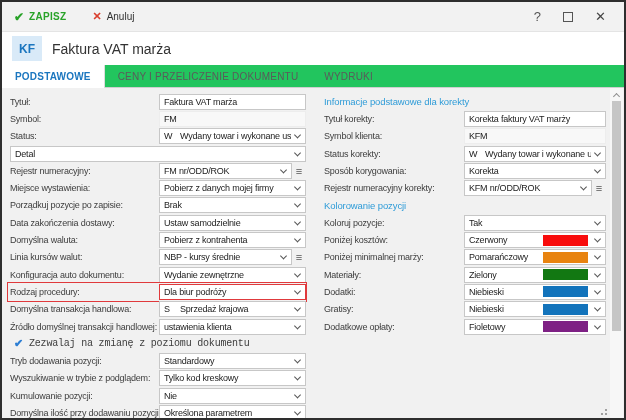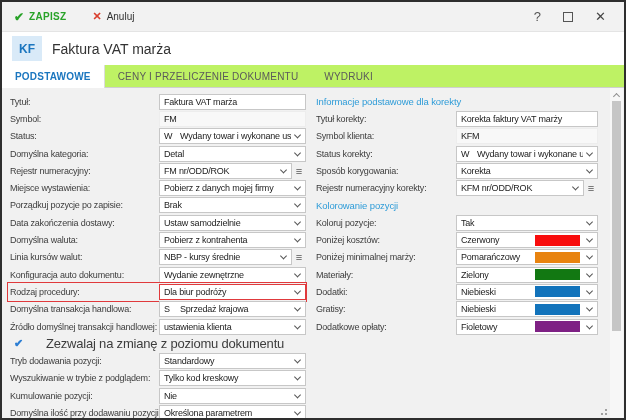--- a/index.html
+++ b/index.html
@@ -20,30 +20,30 @@
   .winctl { display:flex; align-items:center; gap:22px; padding-right:6px; }
   .help-glyph { color:#555; font-size:13px; }
   .max-glyph { width:10px; height:10px; border:1.4px solid #555; display:inline-block; }
   .close-glyph { color:#444; font-size:13px; }
   
   .hdr { height:33px; background:#fff; display:flex; align-items:center; padding:0 10px; }
   .badge { width:30px; height:25px; background:#d9eaf8; color:#1b76bf; font-weight:bold;
     font-size:12px; display:flex; align-items:center; justify-content:center; }
   .hdr-title { margin-left:10px; font-size:14px; color:#333; }
   
-  .tabbar { height:23px; background:#bef264; border-bottom:1px solid #cfcfcf;
+  .tabbar { height:23px; background:#22c55e; border-bottom:1px solid #cfcfcf;
     display:flex; align-items:stretch; padding-left:0; }
   .tab { display:flex; align-items:center; padding:0 13px; font-size:10px; color:#5a5a5a;
     letter-spacing:.2px; cursor:default; }
   .tab.active { background:#fff; color:#1b76bf; font-weight:bold; border-right:1px solid #dcdcdc;
     margin-bottom:-1px; }
   
   .content { position:relative; height:330px; background:#f1f1f1; padding-top:5px; overflow:hidden; }
   .col-left  { position:absolute; left:8px;  top:5px; width:296px; }
-  .col-right { position:absolute; left:314px; top:5px; width:282px; }
+  .col-right { position:absolute; left:322px; top:5px; width:282px; }
   .row { height:17.3px; display:flex; align-items:center; position:relative; }
   .lbl { flex:0 0 149px; font-size:9px; letter-spacing:-.2px; color:#3d3d3d;
     white-space:nowrap; overflow:hidden; }
   .col-right .lbl { flex:0 0 140px; }
   .fwrap { flex:1; display:flex; align-items:center; min-width:0; }
   .field { flex:1; height:16px; background:#fff; border:1px solid #c7c7c7;
     display:flex; align-items:center; padding:0 4px; font-size:9px; letter-spacing:-.2px;
     color:#222; position:relative; min-width:0; overflow:hidden; white-space:nowrap; }
   .field.readonly { background:#f8f8f8; border-color:#ededed; }
   .field .val { flex:1; overflow:hidden; white-space:nowrap; min-width:0; }
@@ -54,21 +54,21 @@
     transform:translateY(-72%) rotate(45deg); }
   .menu-ic { flex:0 0 14px; text-align:center; color:#555; font-size:11px; line-height:14px; }
   .field.color .val { flex:0 0 62px; }
   .swatch { flex:1; height:11px; margin:0 13px 0 2px; }
   
   .row.hl::after { content:""; position:absolute; left:-3px; right:-1px; top:-1.5px; bottom:-1.5px;
     border:1px solid #e0393c; pointer-events:none; }
   .row.hl .field { border-color:#e0393c; }
   
   .cbx { flex:0 0 14px; margin-left:4px; color:#2d7ed3; font-size:11px; font-weight:bold; }
-  .cbx-lbl { font-size:13px; letter-spacing:-.2px; color:#3d3d3d; margin-left:18px; white-space:nowrap; }
+  .cbx-lbl { font-size:10px; letter-spacing:-.2px; color:#3d3d3d; margin-left:1px; white-space:nowrap;font-family:Liberation Mono, monospace; }
   
   .sec-title { height:17.3px; display:flex; align-items:center; font-size:9.5px;
     color:#2f9cd8; letter-spacing:-.1px; }
   
   .vscroll { position:absolute; right:1px; top:0; bottom:0; width:13px; background:#f7f7f7; }
   .scroll-up { position:absolute; top:3px; left:2px; width:9px; height:8px; }
   .scroll-up::after { content:""; position:absolute; left:2px; top:3px; width:4px; height:4px;
     border-left:1.2px solid #909090; border-top:1.2px solid #909090; transform:rotate(45deg); }
   .vthumb { position:absolute; top:13px; left:2px; width:9px; height:230px; background:#c6c6c6; }
   
@@ -131,21 +131,20 @@
           <span class="lbl">Status:</span>
           <div class="fwrap">
             <div class="field select select">
               <span class="prefix">W</span>
               <span class="val">Wydany towar i wykonane usł</span>
               <span class="chev"></span>
             </div>
           </div>
         </div>
         <div class="row">
-          <span class="lbl">Domyślna kategoria:</span>
           <div class="fwrap">
             <div class="field select select">
               <span class="val">Detal</span>
               <span class="chev"></span>
             </div>
           </div>
         </div>
         <div class="row">
           <span class="lbl">Rejestr numeracyjny:</span>
           <div class="fwrap">

